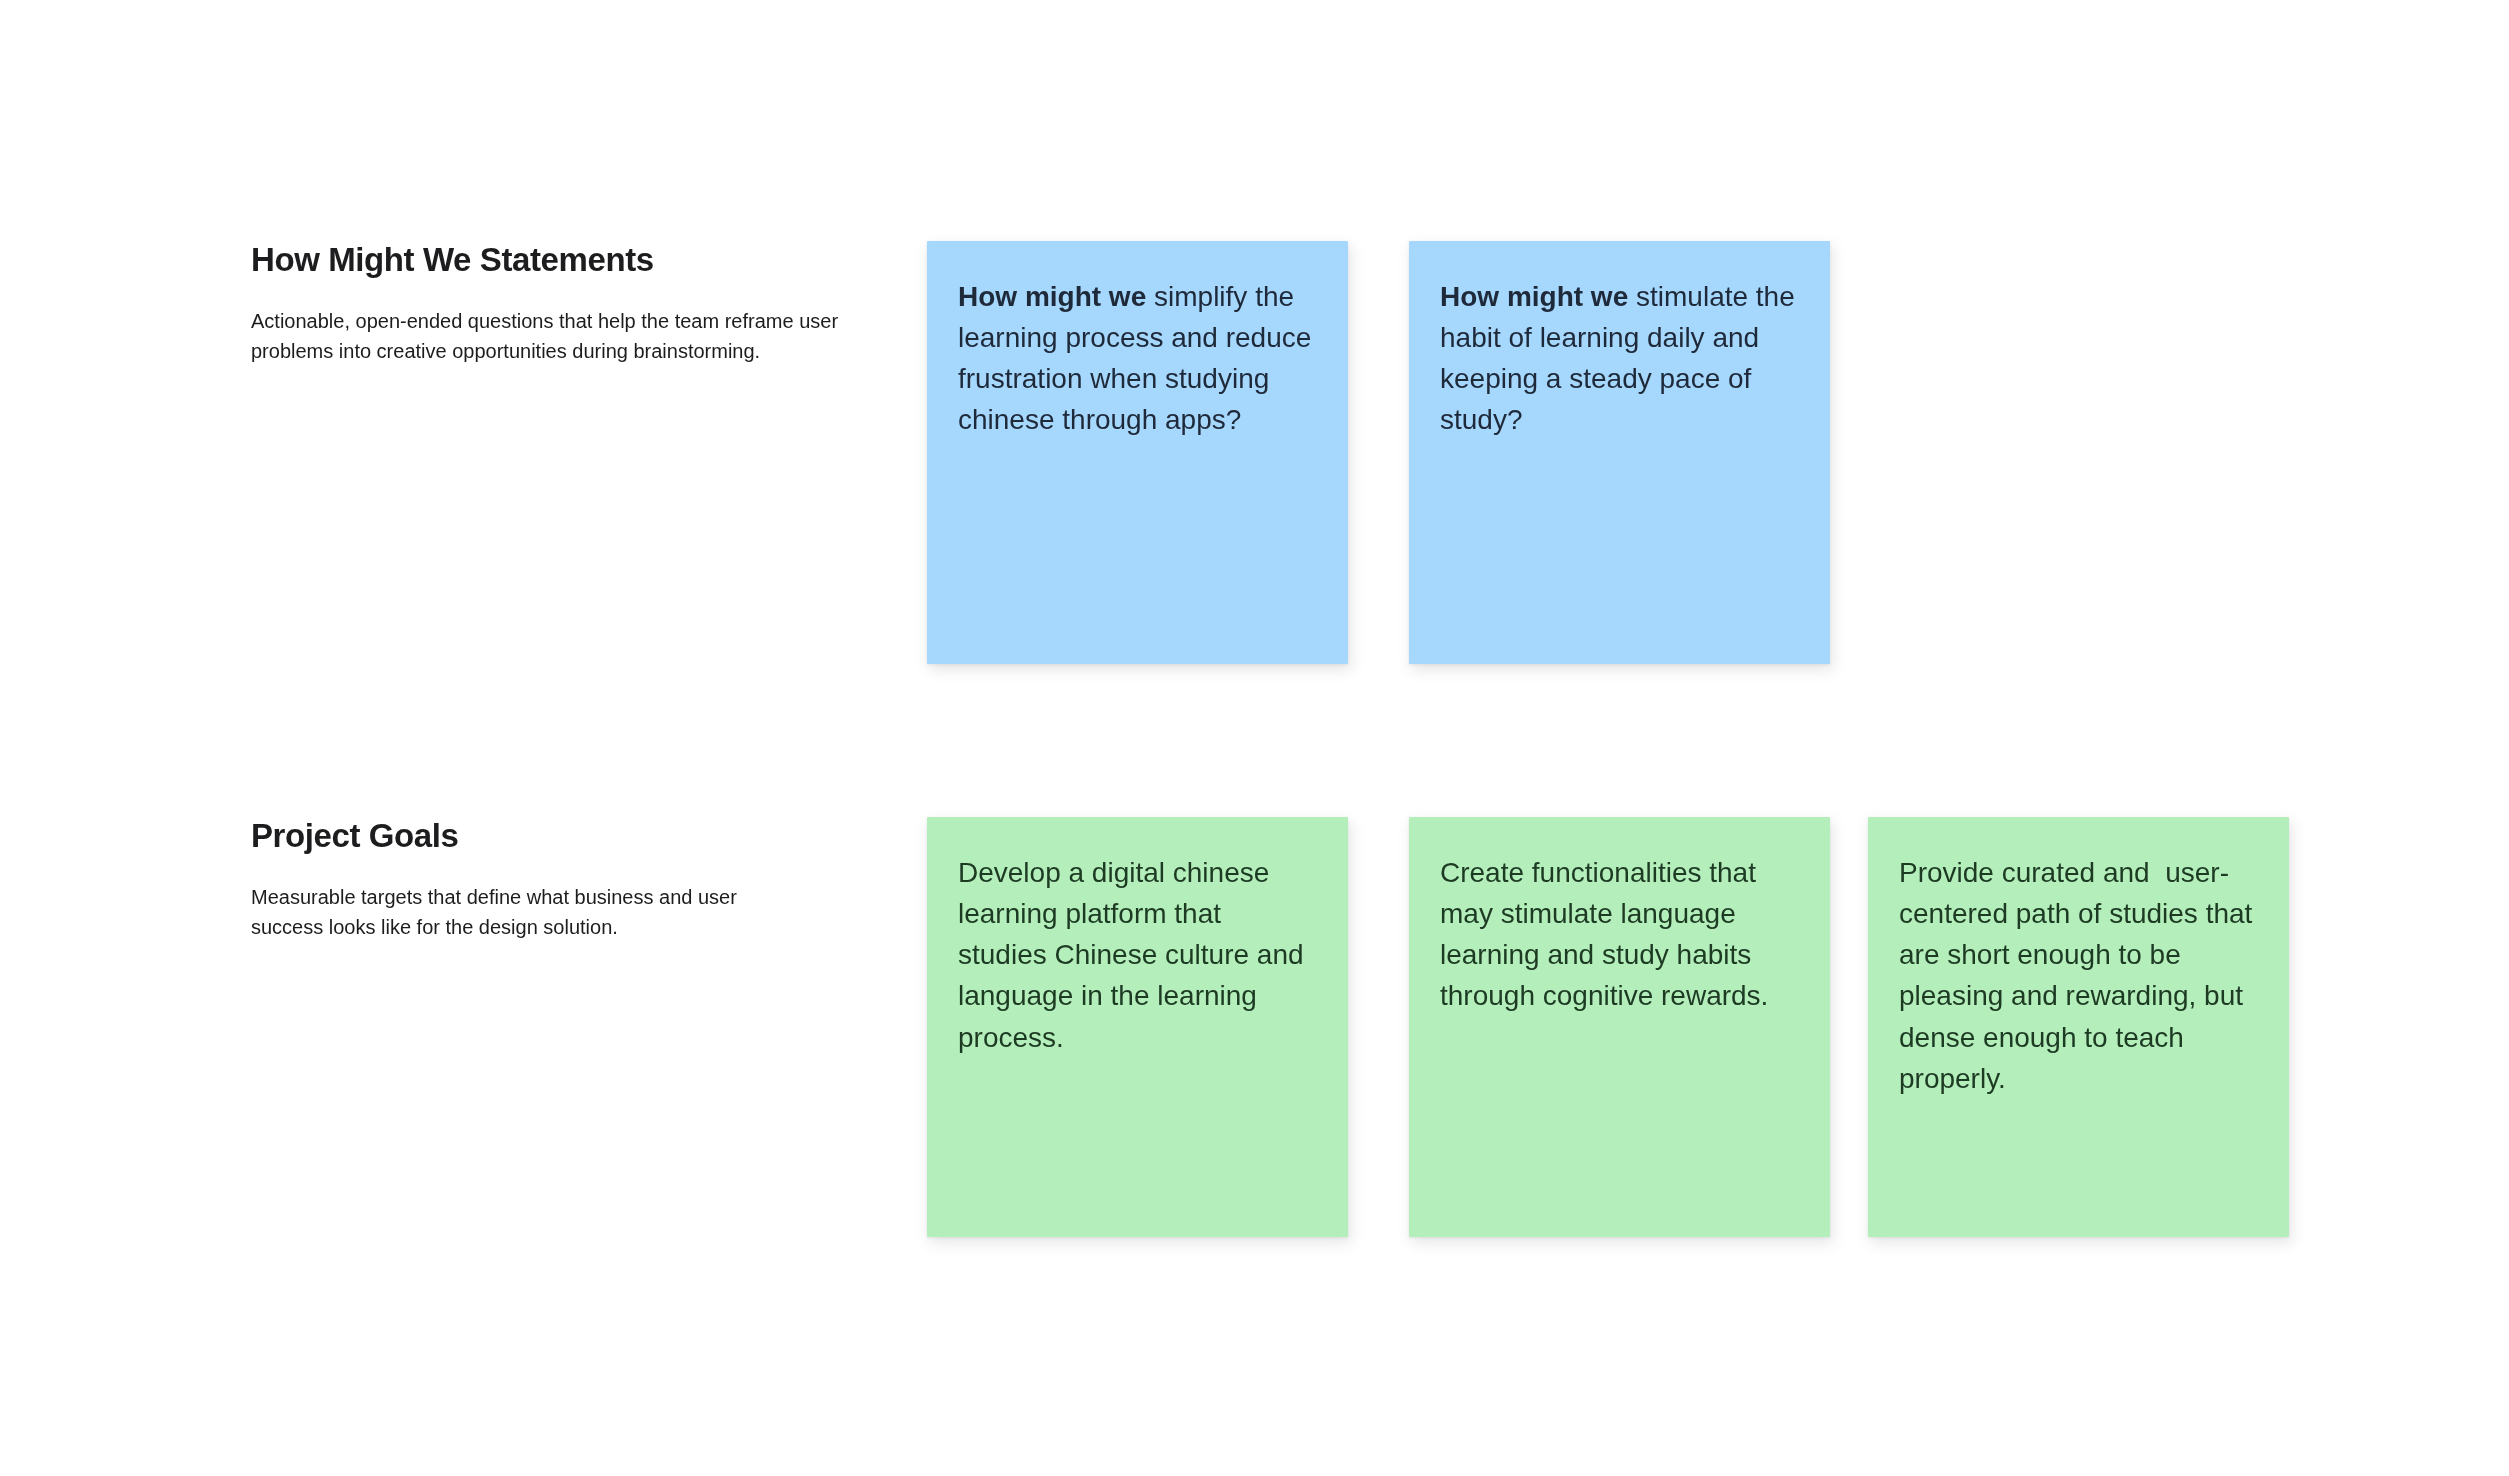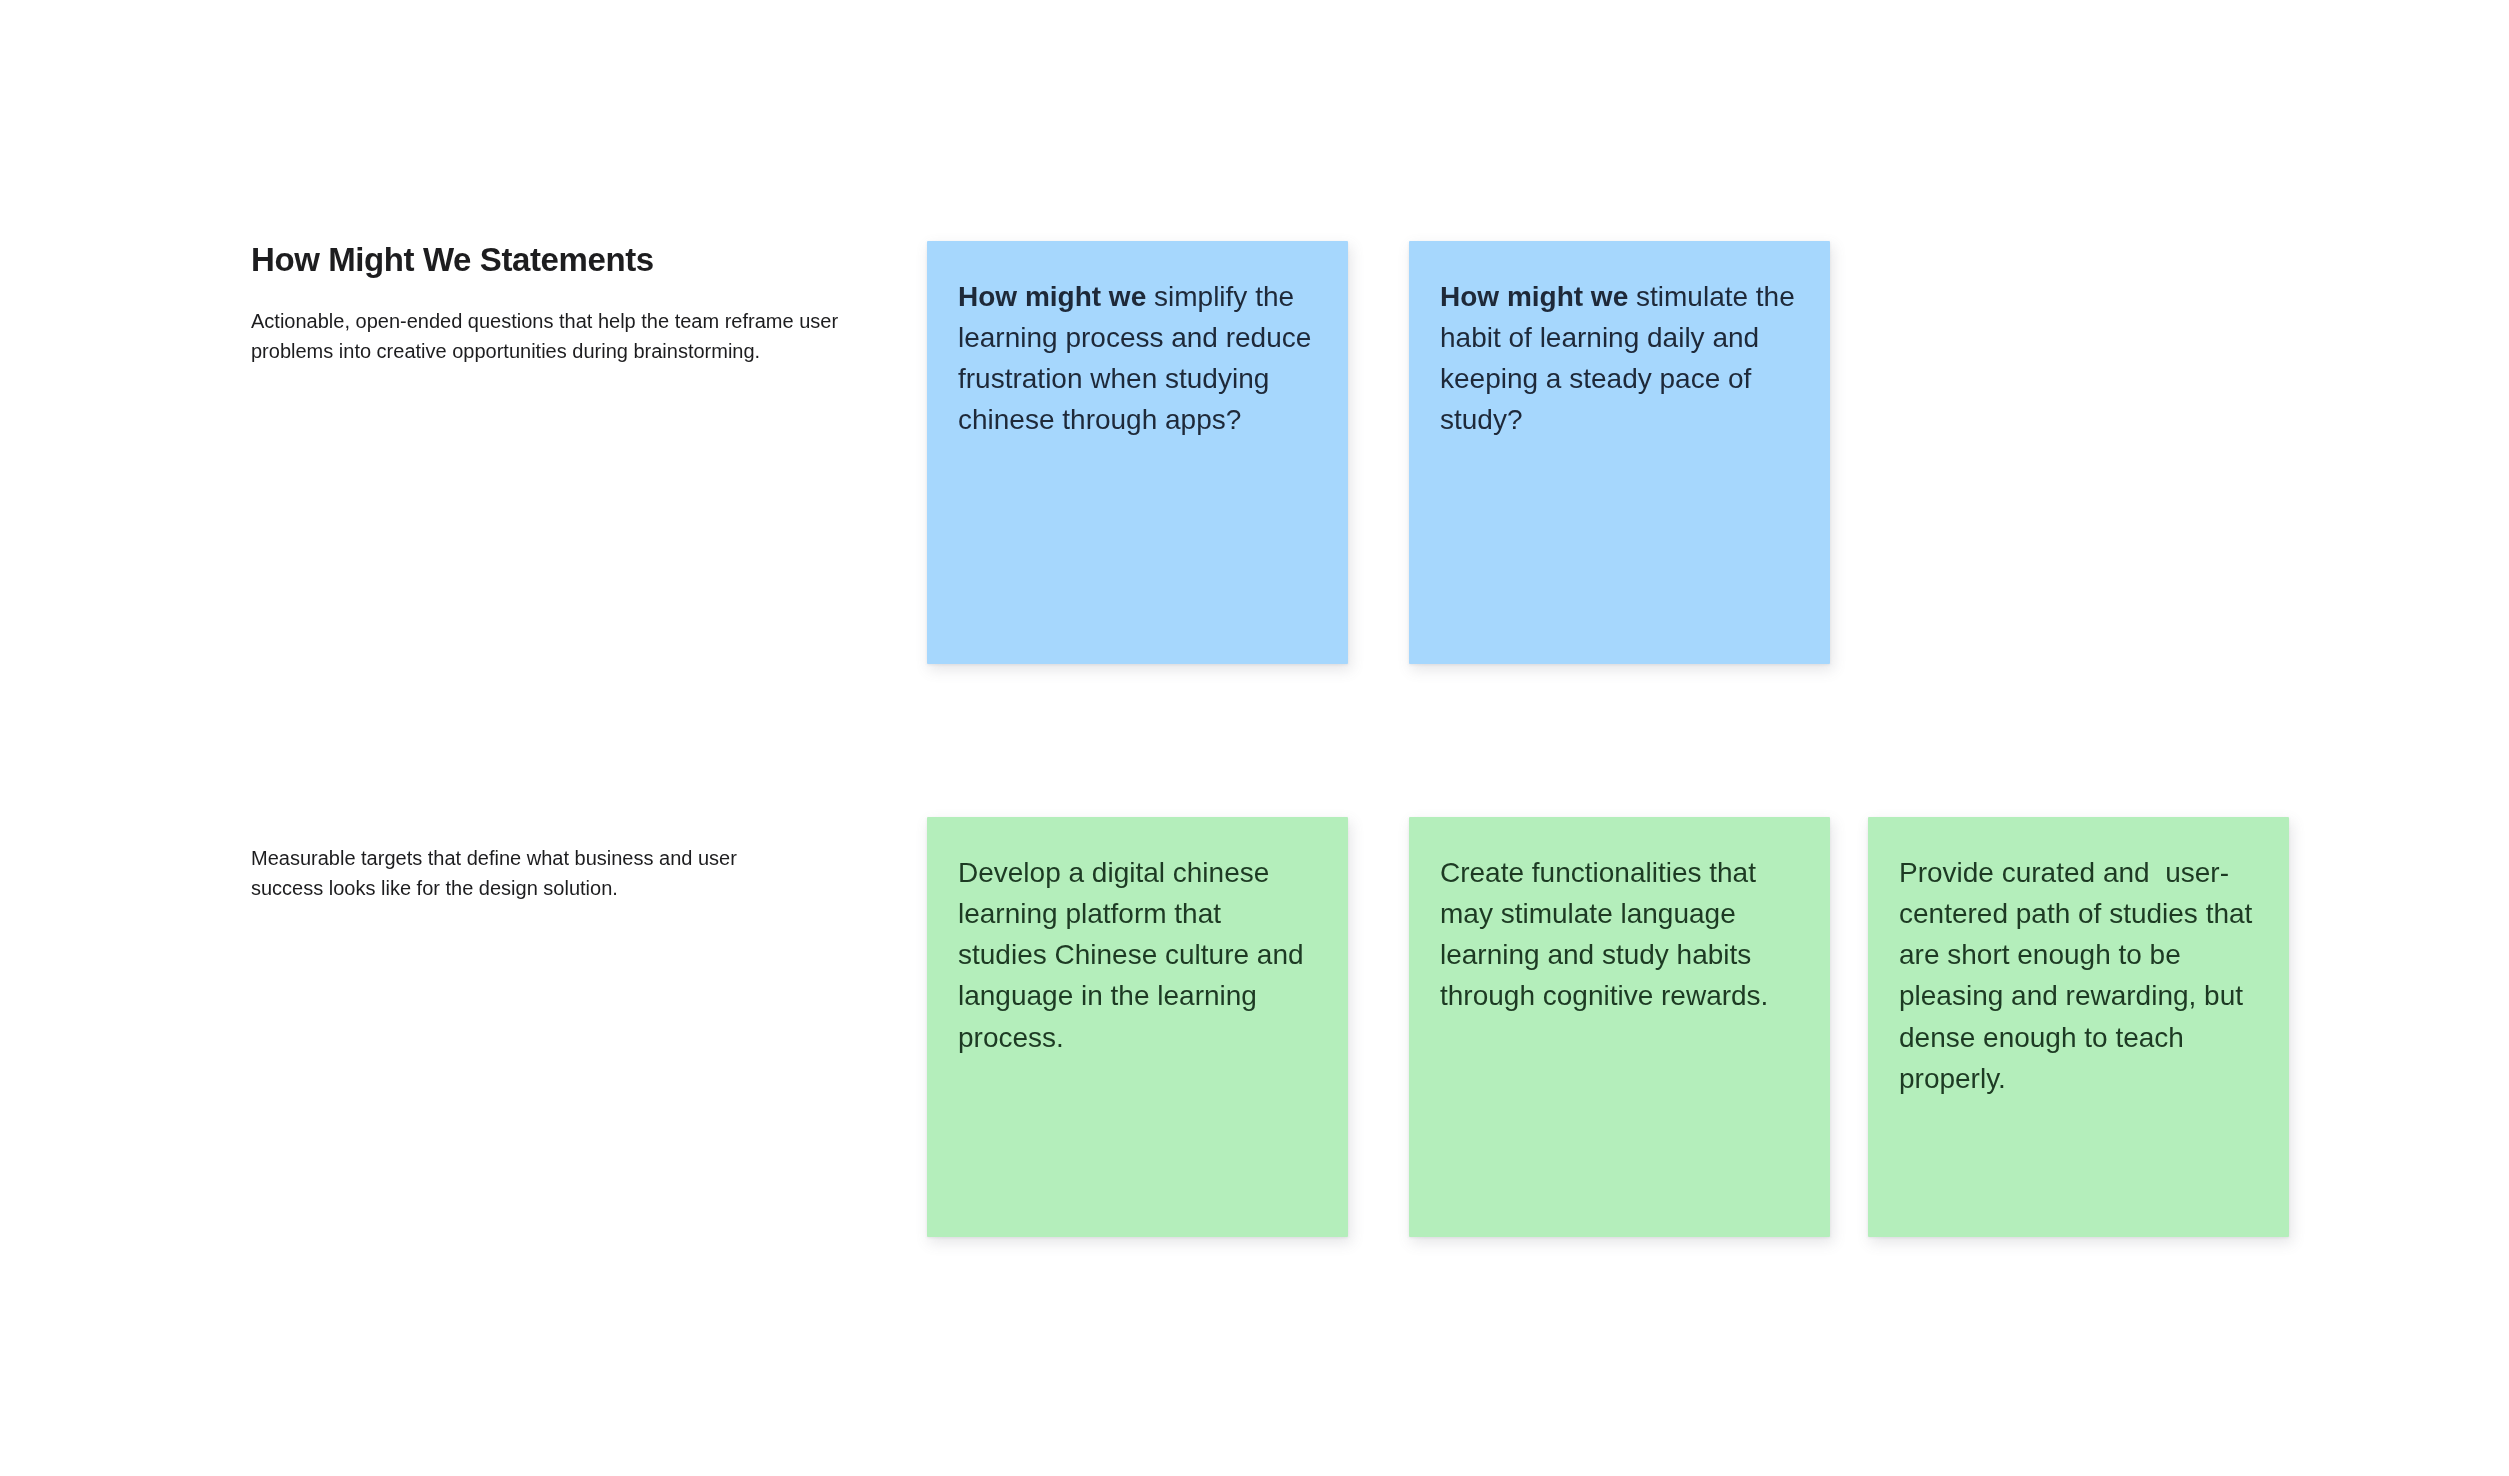--- a/index.html
+++ b/index.html
@@ -123,20 +123,21 @@
         <p class="card-text"><span class="lead">How might we</span><span> stimulate the habit of learning daily and keeping a steady pace of study?</span></p>
       </div>
 
 
     </div>
   </section>
 
   <section class="section section--goals">
 
     <div class="section-copy">
+      <h2 class="section-title">Project Goals</h2>
       <p class="section-desc">Measurable targets that define what business and user success looks like for the design solution.</p>
     </div>
 
     <div class="card-row">
 
       <div class="card card--green">
         <p class="card-text"><span class="lead"></span><span>Develop a digital chinese learning platform that studies Chinese culture and language in the learning process.</span></p>
       </div>
 
       <div class="card card--green">

